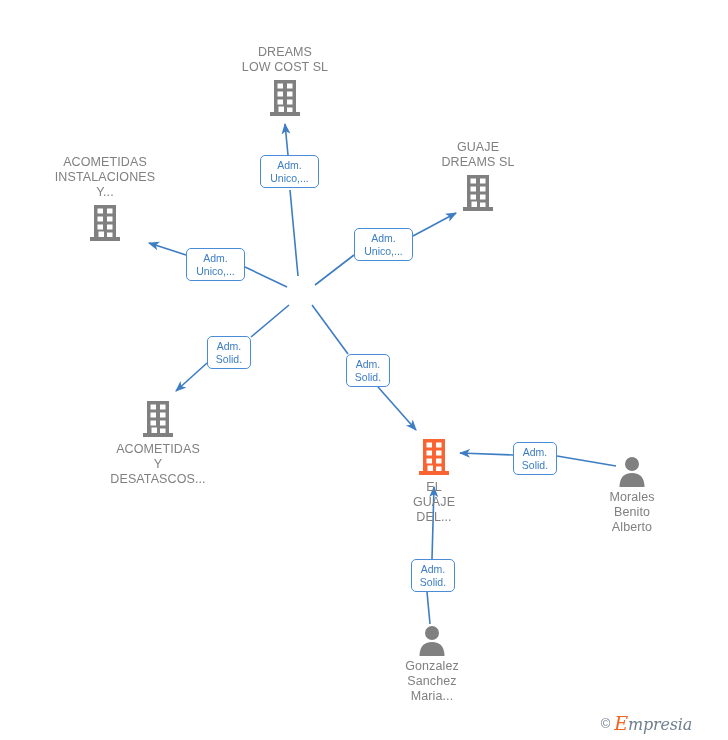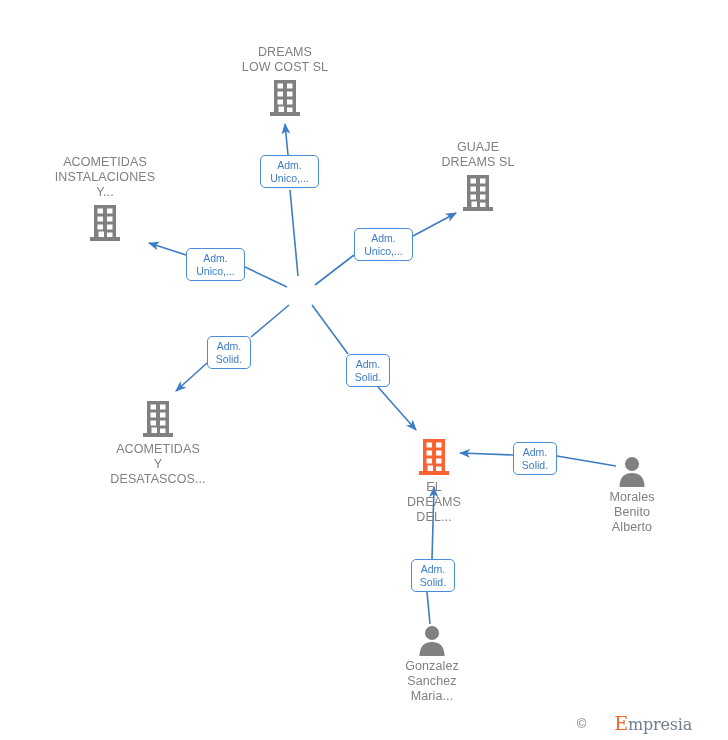--- a/index.html
+++ b/index.html
@@ -80,24 +80,24 @@
     align-items: center;
     gap: 4px;
     user-select: none;
   }
   .watermark .copy {
     font-size: 13px;
     color: #6f7f8f;
   }
   .watermark .brand {
     font-family: "DejaVu Serif", "Liberation Serif", serif;
+    font-style: italic;
     font-size: 16px;
     color: #6f7f8f;
     letter-spacing: -0.2px;
-    margin-left: 24px;
   }
   .watermark .brand .cap {
     color: #f26522;
     font-size: 19px;
   }
 </style>
 </head>
 <body>
 
 <div id="graph-canvas">
@@ -233,21 +233,21 @@
         <rect x="18" y="5.5" width="5.5" height="5" fill="#ffffff"></rect>
         <rect x="8.5" y="13.5" width="5.5" height="5" fill="#ffffff"></rect>
         <rect x="18" y="13.5" width="5.5" height="5" fill="#ffffff"></rect>
         <rect x="8.5" y="21.5" width="5.5" height="5" fill="#ffffff"></rect>
         <rect x="18" y="21.5" width="5.5" height="5" fill="#ffffff"></rect>
         <rect x="9.5" y="28.5" width="5.5" height="5.5" fill="#ffffff"></rect>
         <rect x="18" y="29.5" width="5.5" height="4.5" fill="#ffffff"></rect>
       </svg>
     </span>
     <span class="node-label">EL
-DREAMS
+GUAJE
 DEL...</span>
   </div>
 
   <div class="node" style="left:628px; top:455px;">
     <span class="node-icon person">
       <svg width="30" height="32" viewBox="0 0 30 32">
         <circle cx="15" cy="9" r="7" fill="#808080"></circle>
         <path d="M 2.5 32 C 2.5 21.5 8 18 15 18 C 22 18 27.5 21.5 27.5 32 Z" fill="#808080"></path>
       </svg>
     </span>

